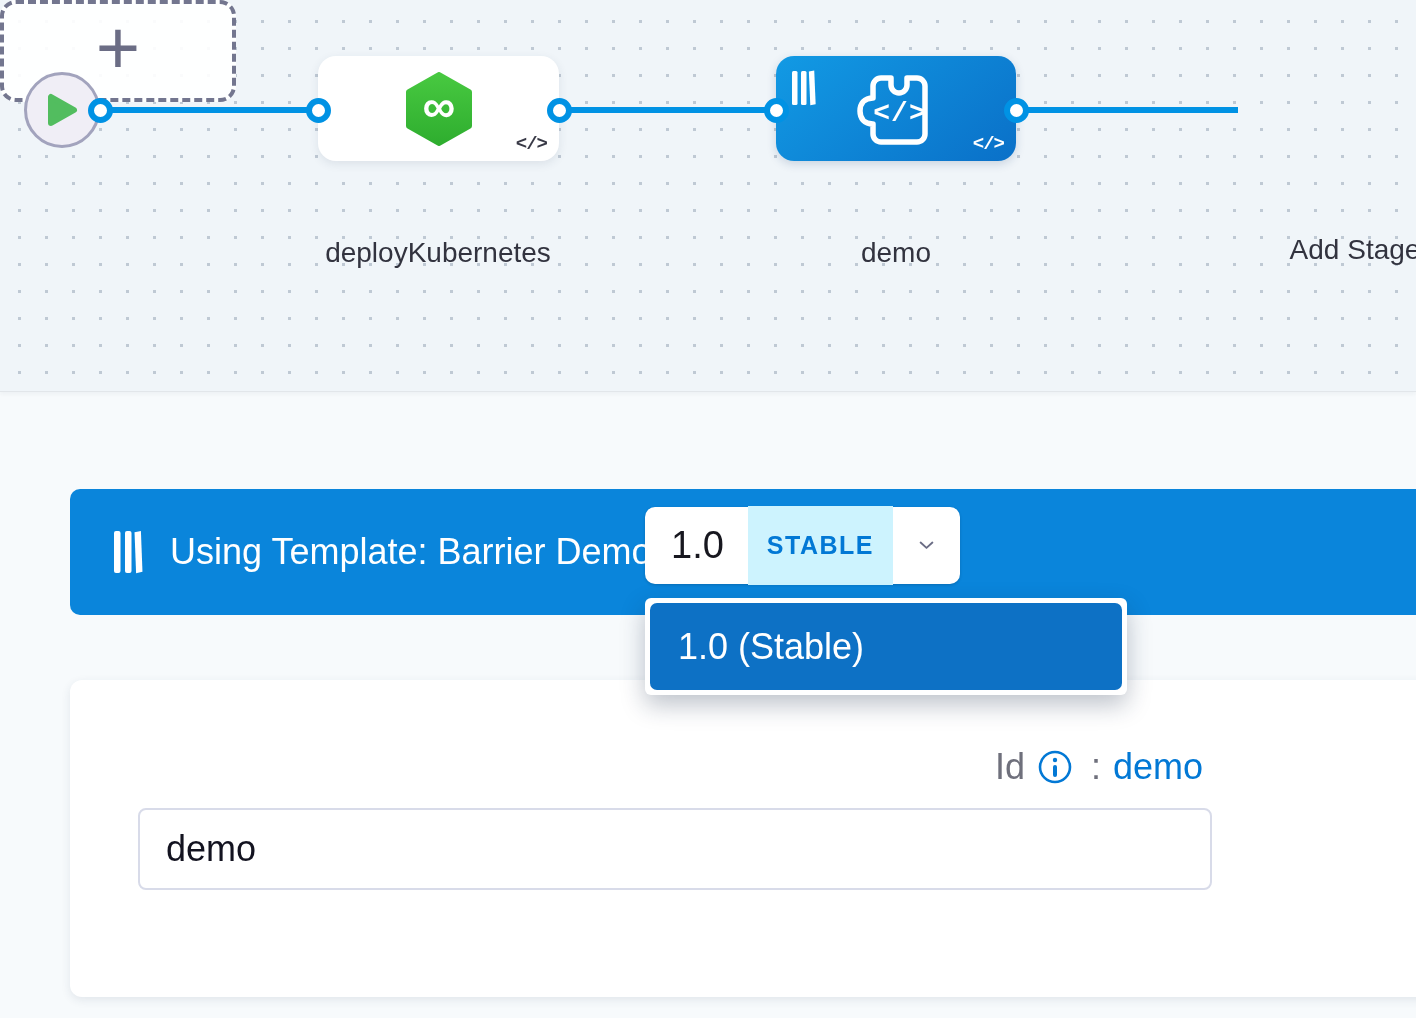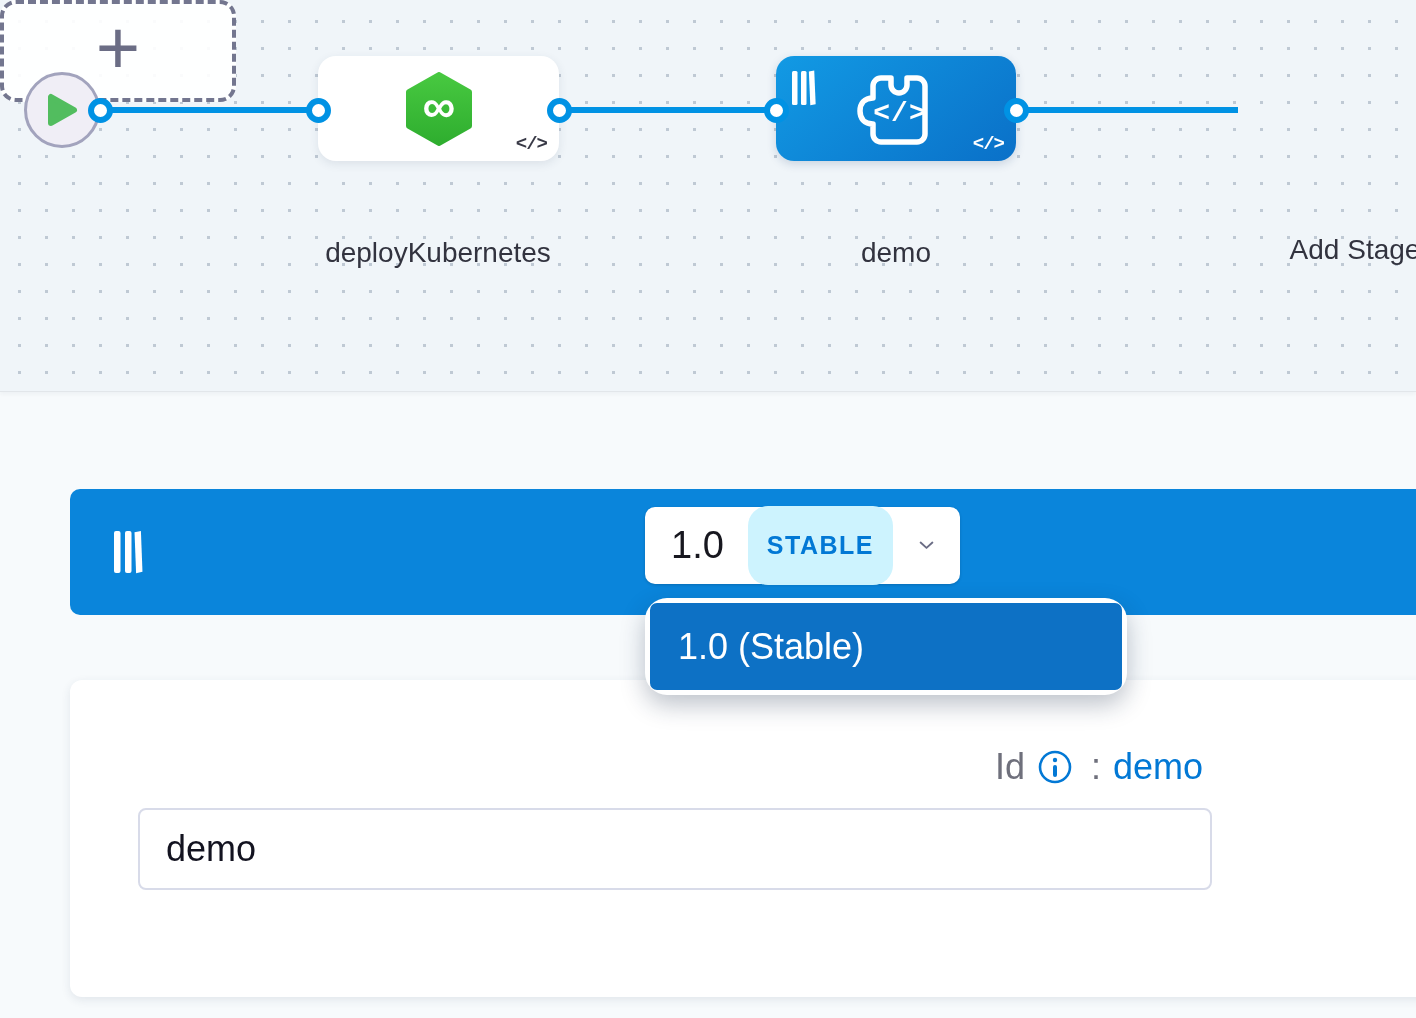--- a/index.html
+++ b/index.html
@@ -85,28 +85,28 @@
   .version-select {
     position:absolute; left:645px; top:507px; width:315px; height:77px;
     background:#ffffff; border-radius:10px;
     display:flex; align-items:center; padding:0 26px;
     box-shadow:0 1px 3px rgba(0,0,0,.18); cursor:pointer;
   }
   .version-number { font-size:38px; font-weight:500; color:#17171f; }
   .version-badge {
     margin-left:24px; background:#cdf3fe; color:#0278d5;
     font-size:25px; font-weight:700; letter-spacing:1.5px;
-    padding:27px 19px; border-radius:20px; line-height:1;
+    padding:27px 19px; border-radius:0; line-height:1;
   }
   .version-chevron { margin-left:26px; }
 
   
   .dropdown {
     position:absolute; left:645px; top:598px; width:482px; height:97px;
-    background:#ffffff; border-radius:22px; padding:5px;
+    background:#ffffff; border-radius:6px; padding:5px;
     box-shadow:0 10px 24px rgba(20,40,70,.28); z-index:5;
   }
   .dropdown-item {
     width:100%; height:100%; background:#0d71c5; border-radius:7px;
     display:flex; align-items:center; padding-left:28px;
     color:#ffffff; font-size:36px; font-weight:500; cursor:pointer;
   }
 
   
   .card {
@@ -189,20 +189,21 @@
   <div class="node-label label2">demo</div>
   <div class="node-label label3">Add Stage</div>
 </div>
 
 <div class="banner">
   <svg width="32" height="48" viewBox="0 0 32 48">
     <rect x="2" y="3" width="6.5" height="42" rx="2" fill="#ffffff"></rect>
     <rect x="13" y="3" width="6.5" height="42" rx="2" fill="#ffffff"></rect>
     <path d="M21.5,4.5 L27.8,2.8 L31.5,43.5 L25.2,45.2 Z" fill="#ffffff" transform="rotate(3 26 24)"></path>
   </svg>
+  <span class="banner-text">Using Template: Barrier Demo</span>
 </div>
 
 <div class="version-select">
   <span class="version-number">1.0</span>
   <span class="version-badge">STABLE</span>
   <svg class="version-chevron" width="28" height="17" viewBox="0 0 28 17">
     <polyline points="3,3 14,13 25,3" fill="none" stroke="#6b6d85" stroke-width="3.5" stroke-linecap="round" stroke-linejoin="round"></polyline>
   </svg>
 </div>
 

